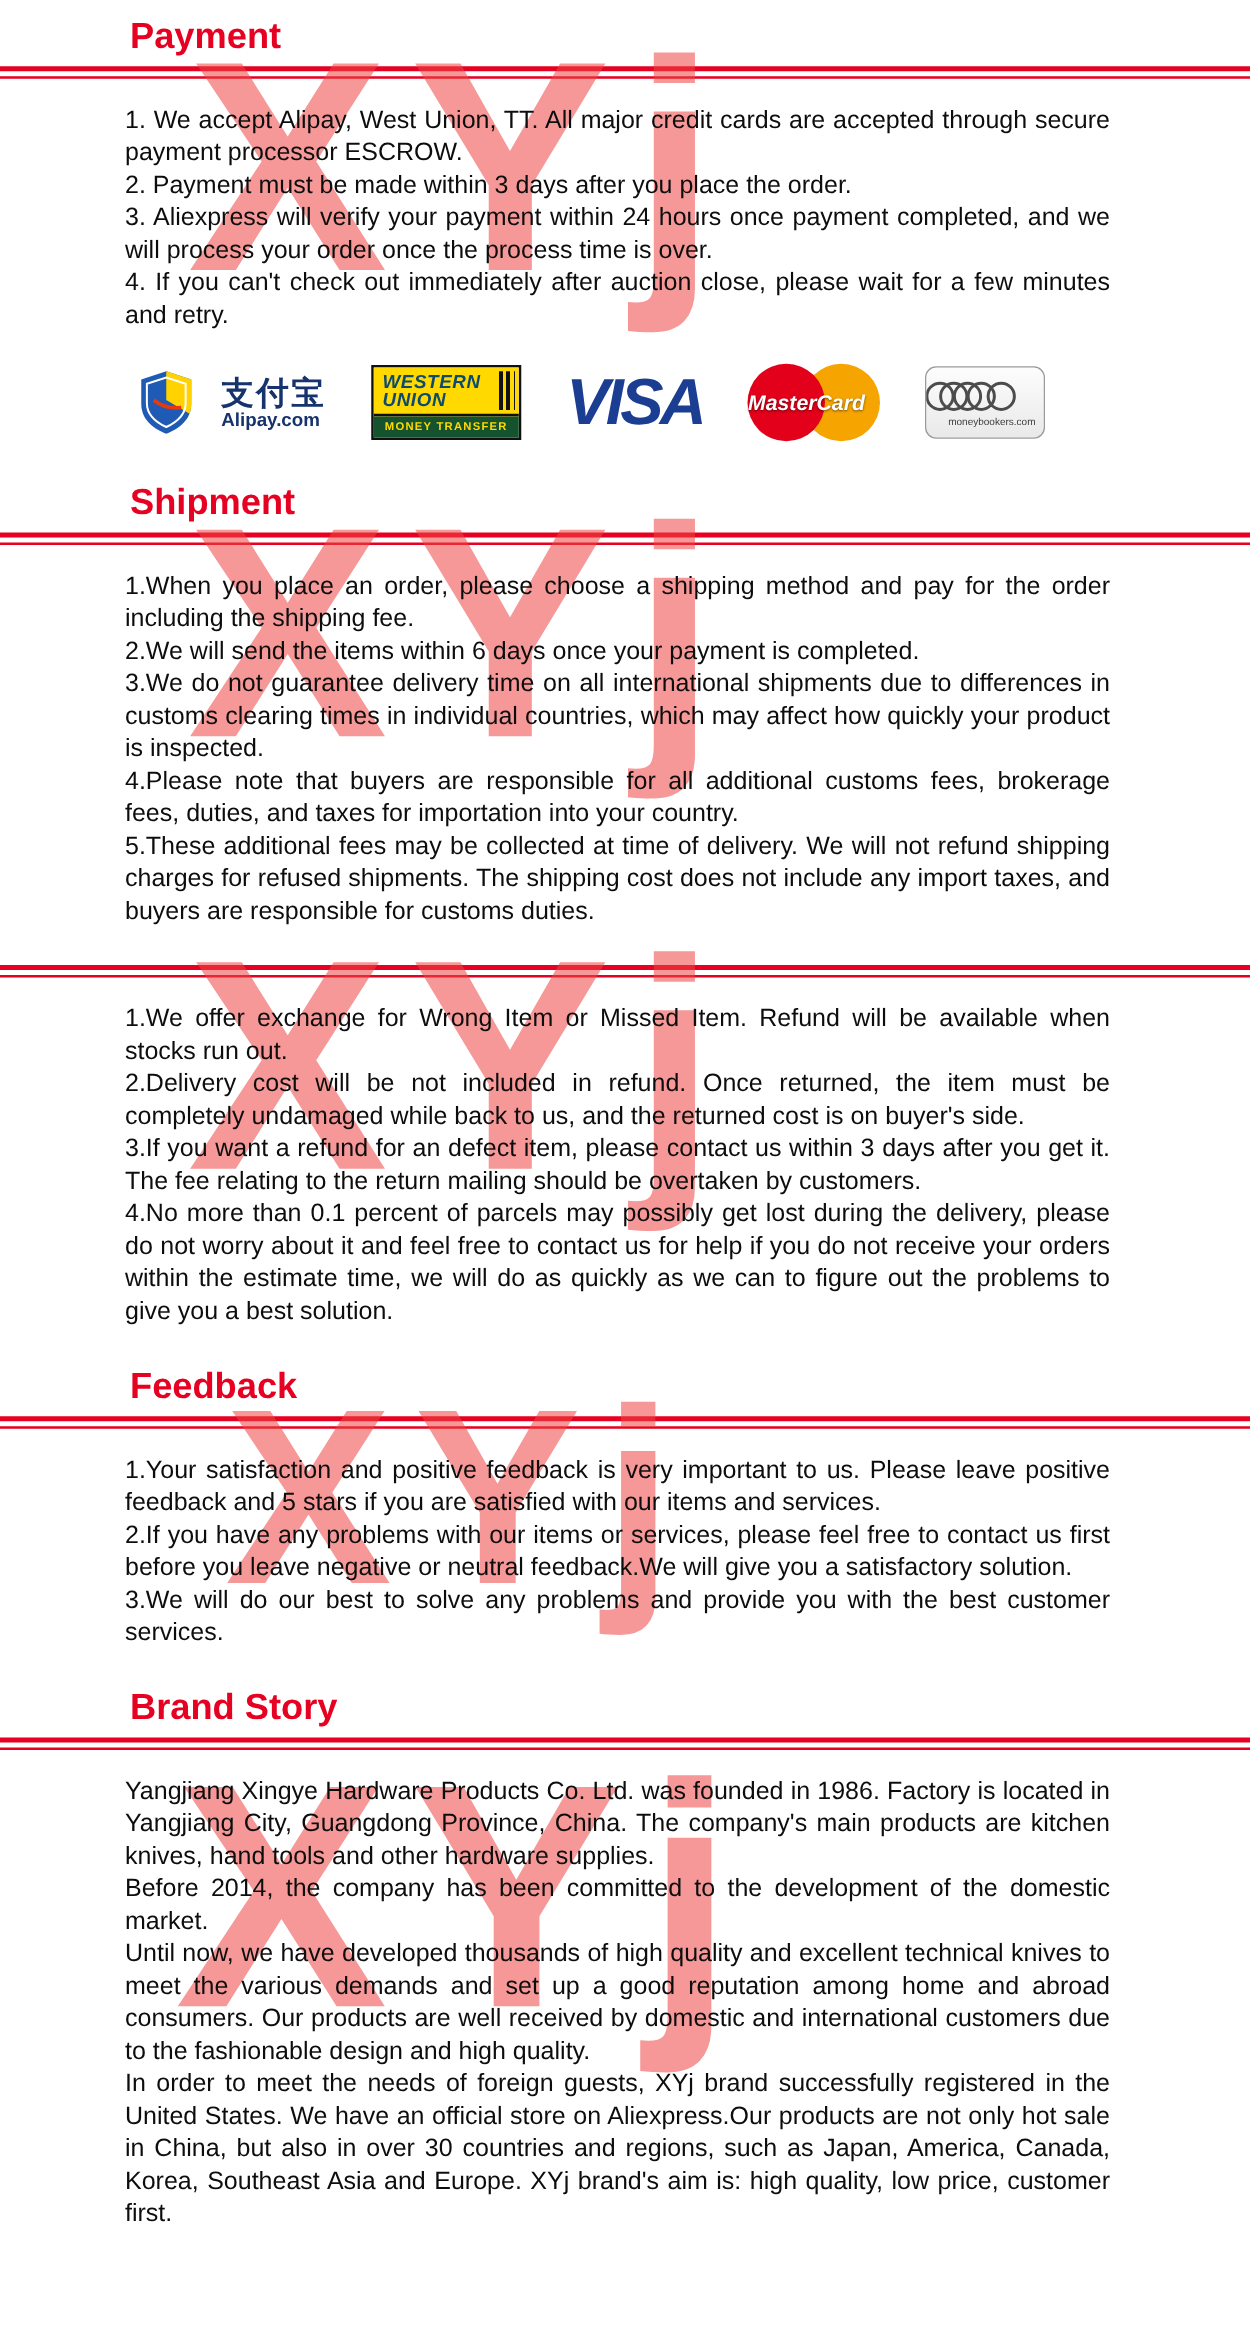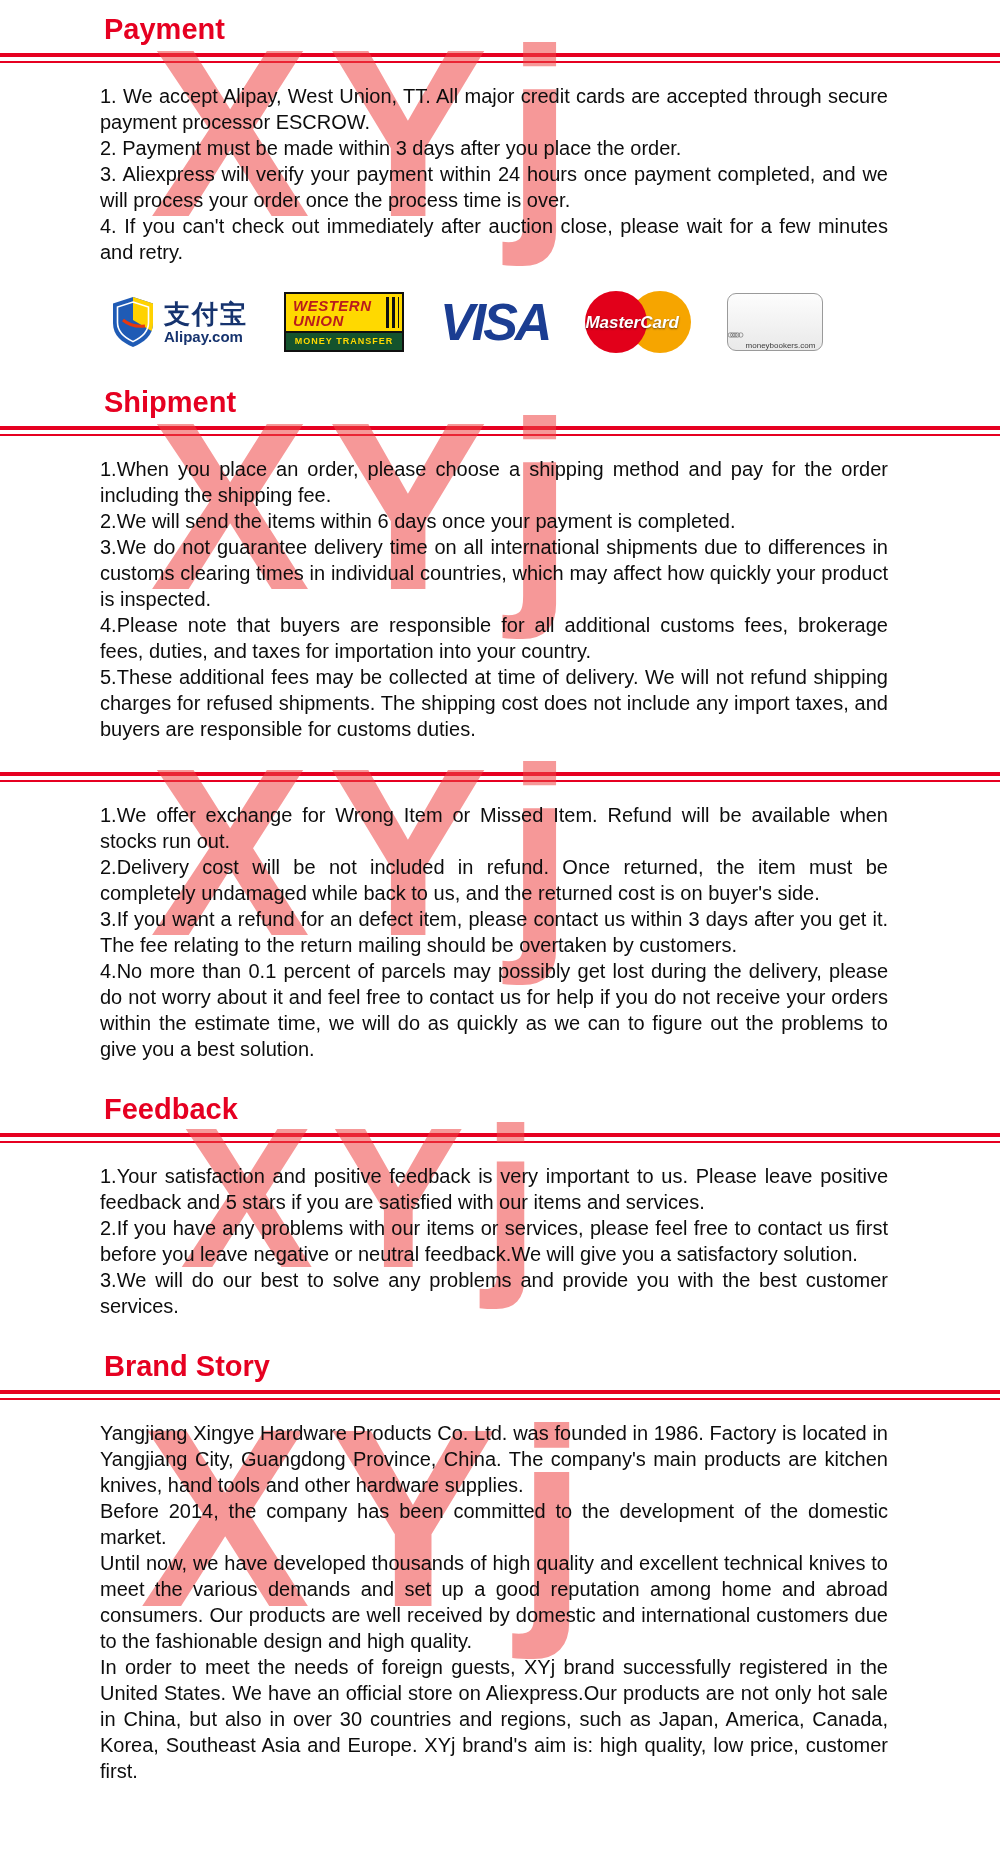--- a/index.html
+++ b/index.html
@@ -30,44 +30,44 @@
     font-family:Liberation Sans, sans-serif;
   }
   .wm-small { font-size:200px; top:-45px; left:180px; }
   .wm-large { font-size:255px; top:-10px; left:140px; }
 
   .icons-row {
     position:relative; z-index:1; display:flex; align-items:center;
     gap:36px; margin-top:24px; padding-left:10px;
   }
   
-  .alipay { display:flex; align-items:center; gap:8px; }
+  .alipay { display:flex; align-items:center; gap:21px; }
   .alipay-cn { font-size:26px; font-weight:bold; color:#16336e; line-height:28px; letter-spacing:2px; }
   .alipay-en { font-size:15px; font-weight:bold; color:#16336e; line-height:17px; }
   
   .wu { width:120px; border:2px solid #101010; flex:0 0 auto; }
   .wu-top { position:relative; background:#ffd900; padding:4px 22px 3px 7px; border-bottom:2px solid #101010; }
-  .wu-word { font-size:15px; line-height:15px; font-weight:bold; font-style:italic; color:#b91c1c; letter-spacing:.5px; }
+  .wu-word { font-size:15px; line-height:15px; font-weight:bold; font-style:italic; color:#0c4a6e; letter-spacing:.5px; }
   .wu-bars { position:absolute; top:3px; bottom:3px; right:3px; width:13px;
     background:repeating-linear-gradient(90deg,#101010 0 3px,#ffd900 3px 6px); }
   .wu-bottom { background:#14532d; color:#ffd900; font-size:9px; font-weight:bold;
     letter-spacing:1px; text-align:center; padding:3px 0 4px; }
   
   .visa { font-size:52px; line-height:54px; font-weight:bold; font-style:italic;
     color:#1b3d92; letter-spacing:-3px; }
   
   .mc { position:relative; width:106px; height:66px; flex:0 0 auto; }
   .mc-yellow { position:absolute; right:0; top:2px; width:62px; height:62px; border-radius:50%; background:#f6a500; }
   .mc-red { position:absolute; left:0; top:2px; width:62px; height:62px; border-radius:50%; background:#e2001a; z-index:1; }
   .mc-text { position:absolute; z-index:2; width:100%; top:24px; text-align:left; color:#ffffff;
     font-size:17px; font-weight:bold; font-style:italic; text-shadow:0 1px 2px rgba(0,0,0,.55); }
   
   .mb { width:96px; height:58px; border:1px solid #9a9a9a; border-radius:9px;
-    background:linear-gradient(#fdfdfd,#e9e9e9); display:flex; flex-direction:row;
-    align-items:flex-end; justify-content:center; gap:1px; flex:0 0 auto; }
+    background:linear-gradient(#fdfdfd,#e9e9e9); display:flex; flex-direction:column;
+    align-items:flex-start; justify-content:center; gap:1px; flex:0 0 auto; }
   .mb-label { font-size:8px; color:#3c3c3c; align-self:flex-end; margin-right:7px; }
 </style>
 </head>
 <body>
 
 <div class="page">
 
   <section class="section">
     <h2 class="section-title">Payment</h2>
     <div>

